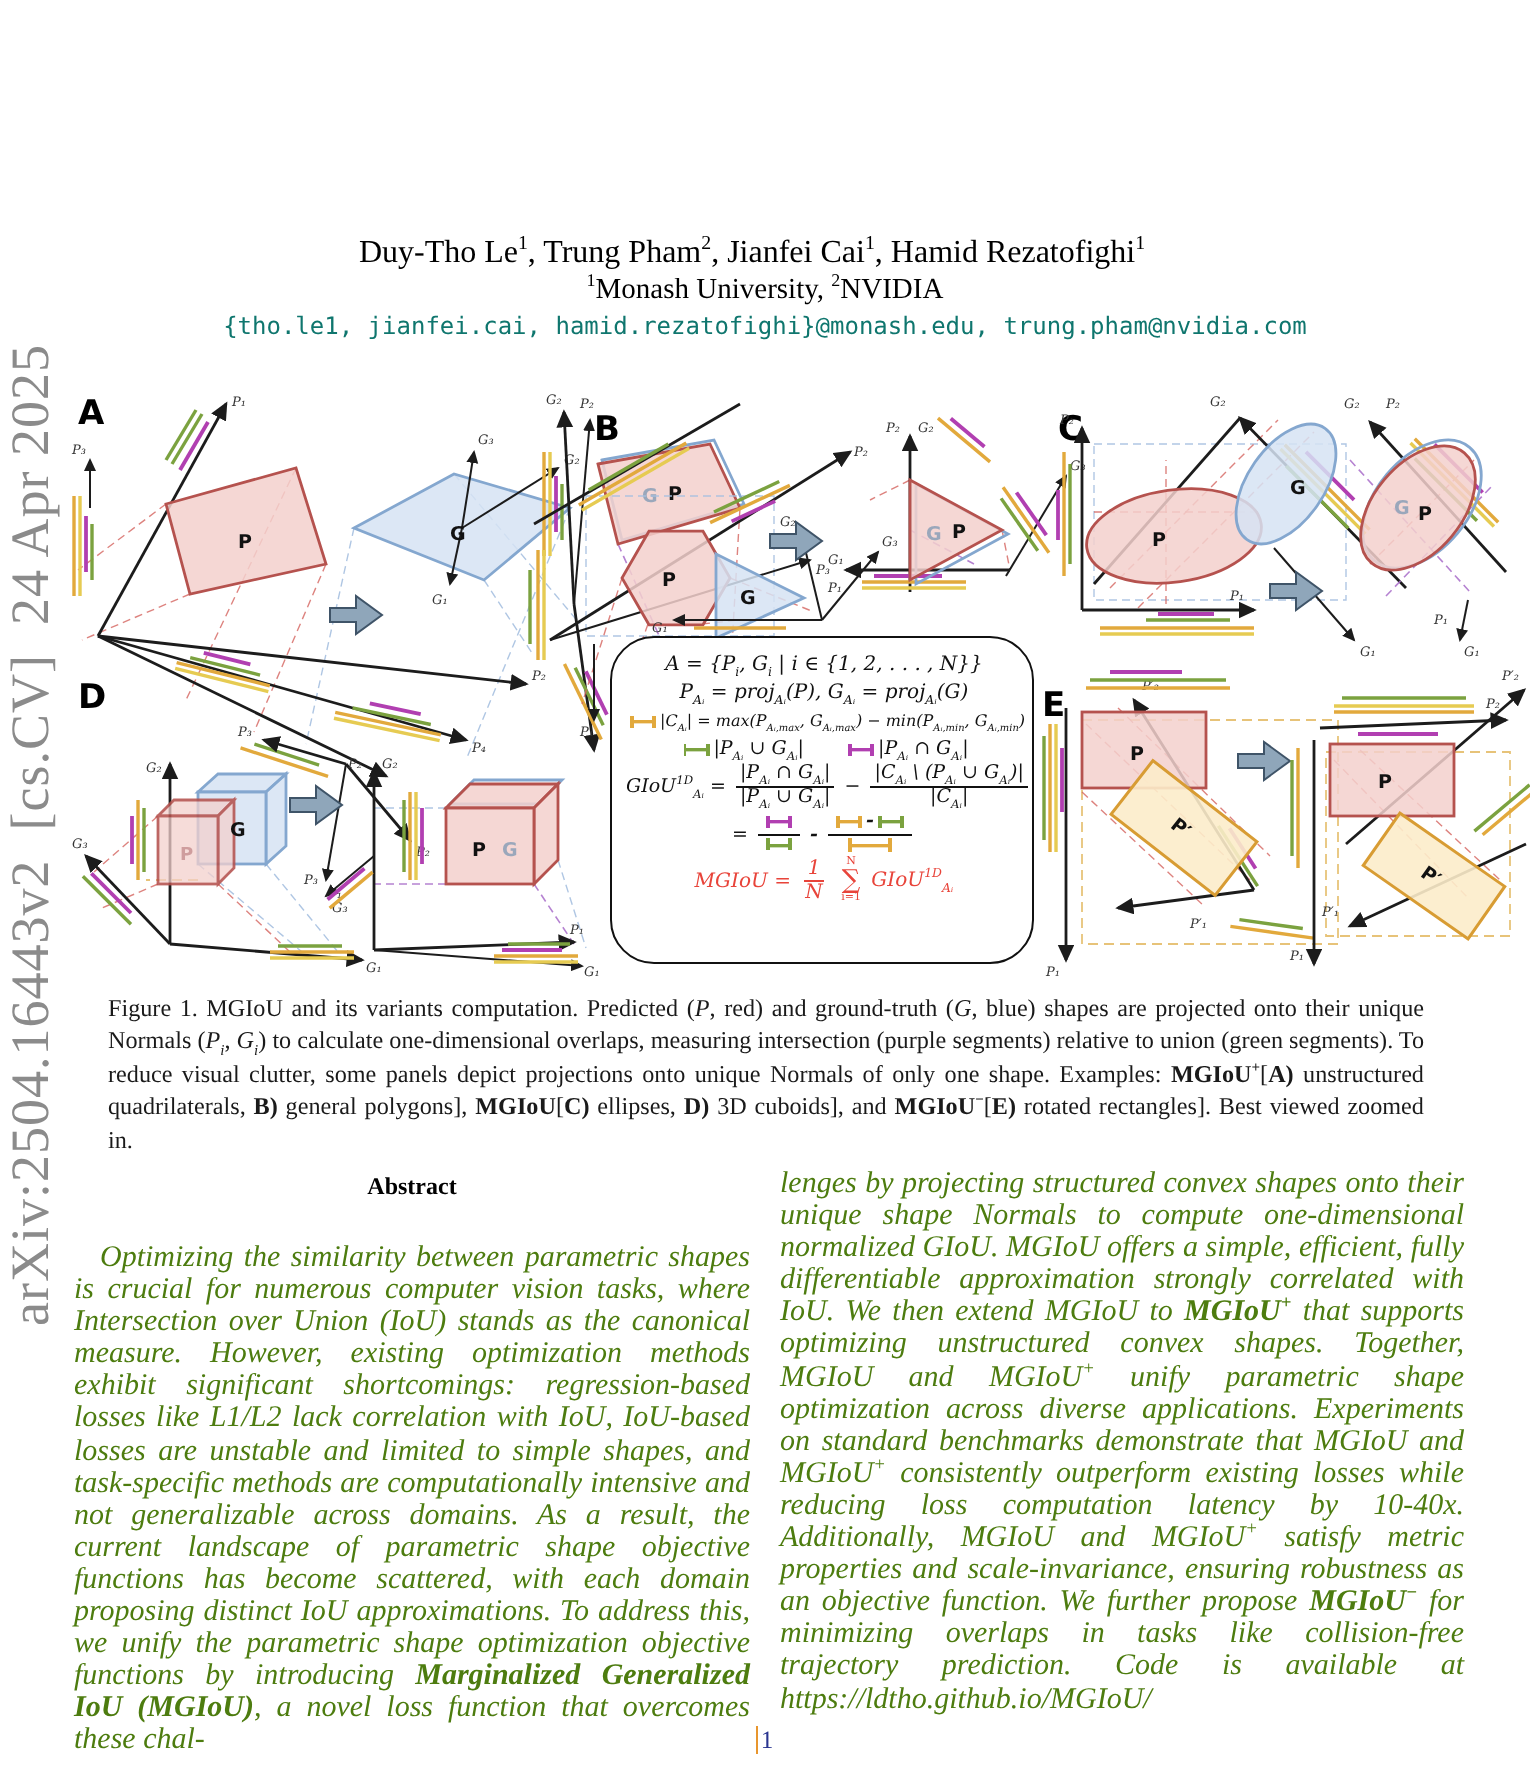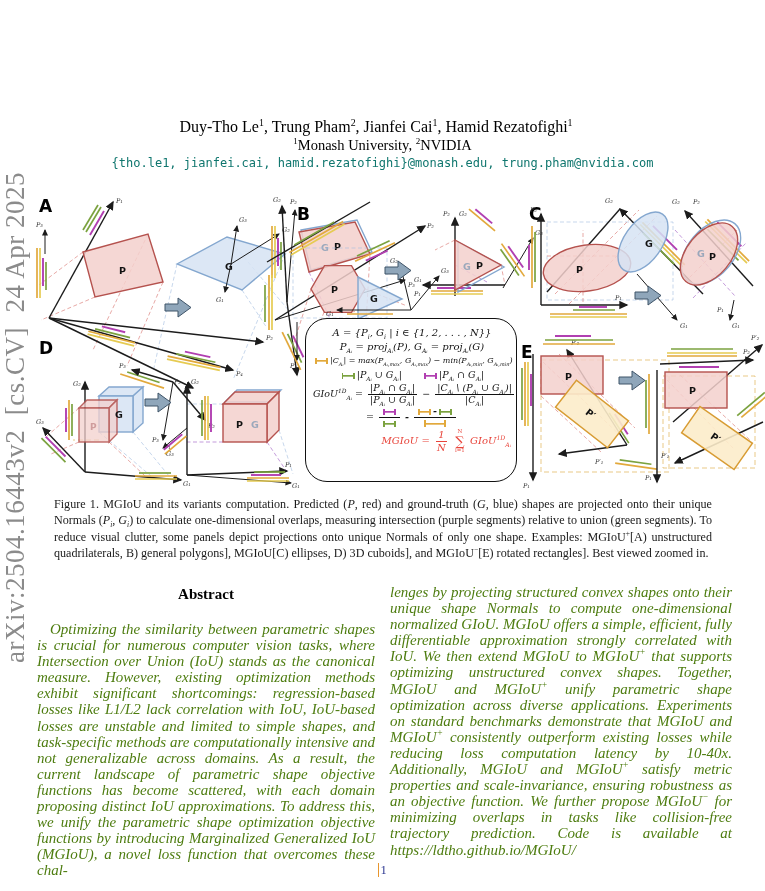--- a/index.html
+++ b/index.html
@@ -37,44 +37,44 @@
   .by{stroke:#e6cb52;stroke-width:1.7;}
   .bg{stroke:#7ba23f;stroke-width:1.7;}
   .bp{stroke:#b13fb1;stroke-width:1.9;}
   .barrow{fill:#8fa6ba;stroke:#3f5468;stroke-width:1;}
   
   .fbox{position:absolute;left:270px;top:128px;width:212px;height:164px;background:#fff;
     border:1.6px solid #111;border-radius:22px;box-sizing:border-box;padding:7px 5px 4px 7px;
     font-family:"DejaVu Serif","DejaVu Sans",serif;font-style:italic;font-size:9.5px;color:#111;}
   .fline{text-align:center;line-height:14px;white-space:nowrap;}
   .fline.small{font-size:8px;text-align:left;}
-  .fline.left{text-align:right;}
+  .fline.left{text-align:center;}
   .fline.red{color:#e8443a;}
   .frac{display:inline-flex;flex-direction:column;align-items:center;vertical-align:middle;margin:0 2px;line-height:1.15;}
   .frac .num{border-bottom:.9px solid currentColor;padding:0 2px;}
   .frac .den{padding:0 2px;}
   .sum{display:inline-flex;flex-direction:column;align-items:center;vertical-align:middle;line-height:1;font-size:5.5px;font-style:normal;margin:0 2px;}
   .sum .sig{font-size:13px;line-height:1;}
   .seg{display:inline-block;width:22px;height:7px;position:relative;vertical-align:middle;margin:0 2px;
     background:linear-gradient(currentColor,currentColor) center/100% 1.7px no-repeat;}
   .seg::before,.seg::after{content:"";position:absolute;top:0;bottom:0;width:1.7px;background:currentColor;}
   .seg::before{left:0;} .seg::after{right:0;}
   .seg.sm{width:13px;height:6px;}
   .c-or{color:#e2a93c;} .c-gr{color:#7ba23f;} .c-pu{color:#b13fb1;}
   
   .caption{position:absolute;top:496px;left:54px;width:658px;font-size:12.1px;line-height:16.4px;
     text-align:justify;color:#1a1a1a;}
   
   .absheading{position:absolute;top:586px;left:37px;width:338px;text-align:center;
-    font-size:15px;font-weight:bold;color:#000;}
+    font-size:12px;font-weight:bold;color:#000;}
   .abscol{font-style:italic;font-size:15px;line-height:16.1px;text-align:justify;color:#4d7c0f;}
   .col1{position:absolute;top:621px;left:37px;width:338px;text-indent:13px;}
   .col2{position:absolute;top:584px;left:390px;width:342px;}
   
-  .rb{font-weight:normal;} .ri{font-style:italic;}
+  .rb{font-weight:bold;} .ri{font-style:italic;}
   .rsup{vertical-align:super;font-size:.62em;line-height:0;}
   .rsub{vertical-align:sub;font-size:.62em;line-height:0;}
   
   .pagenum{position:absolute;top:863px;left:0;width:765px;text-align:center;font-size:12.5px;color:#2a3590;}
   .pagenum span{border-left:1.5px solid #e8962e;padding-left:1px;}
 </style>
 </head>
 <body>
 
 <div class="watermark">arXiv:2504.16443v2  [cs.CV]  24 Apr 2025</div>

